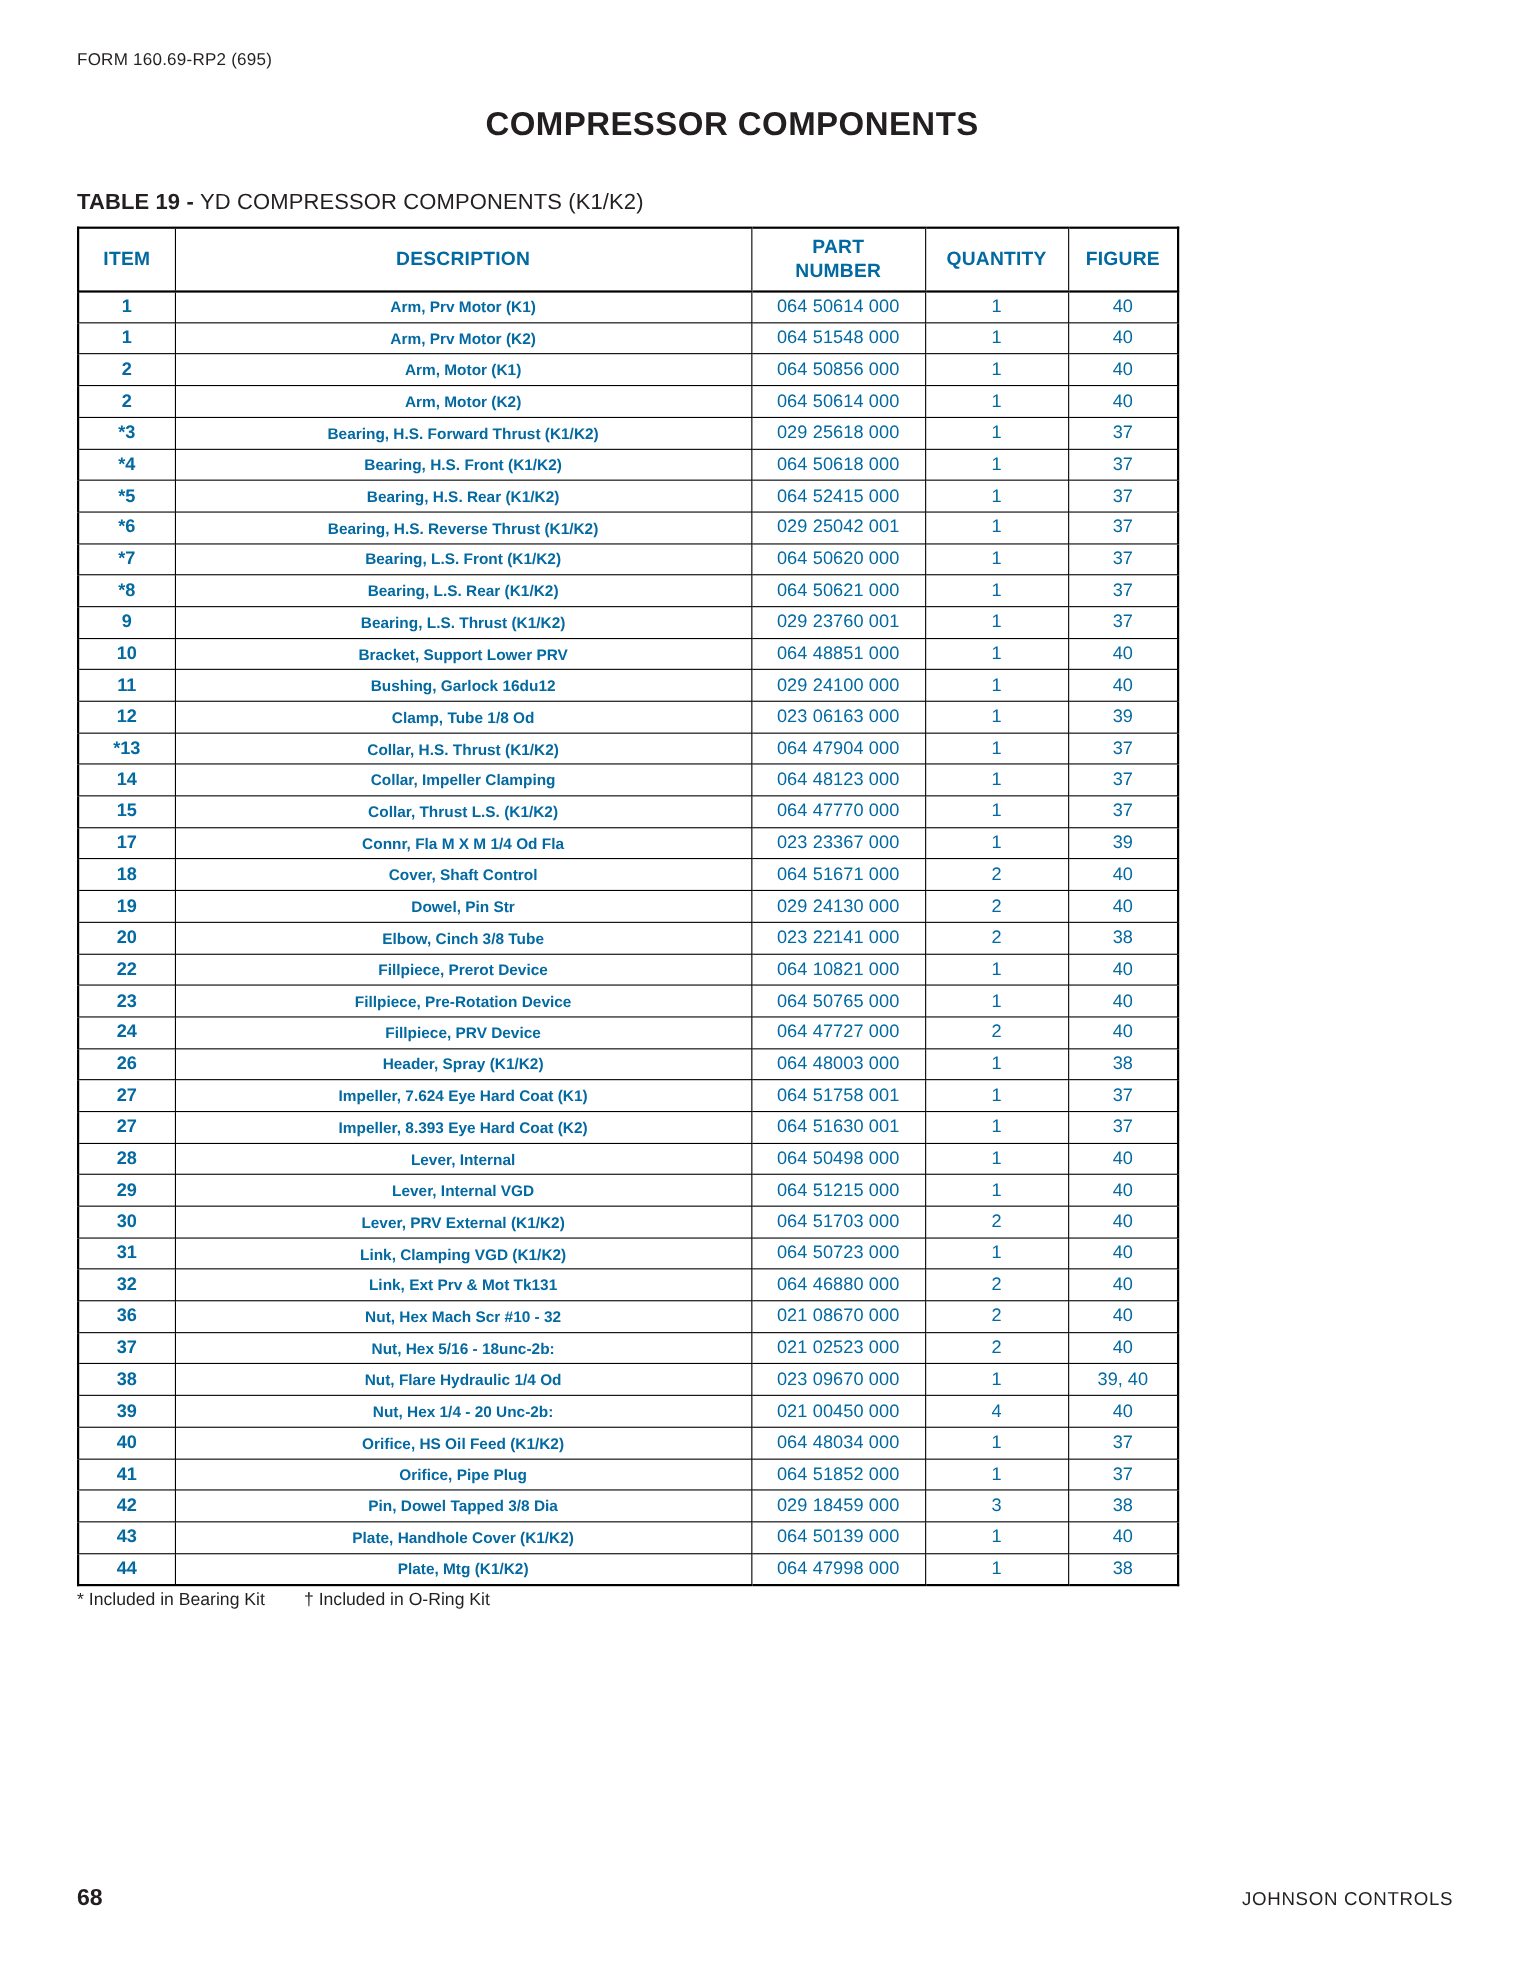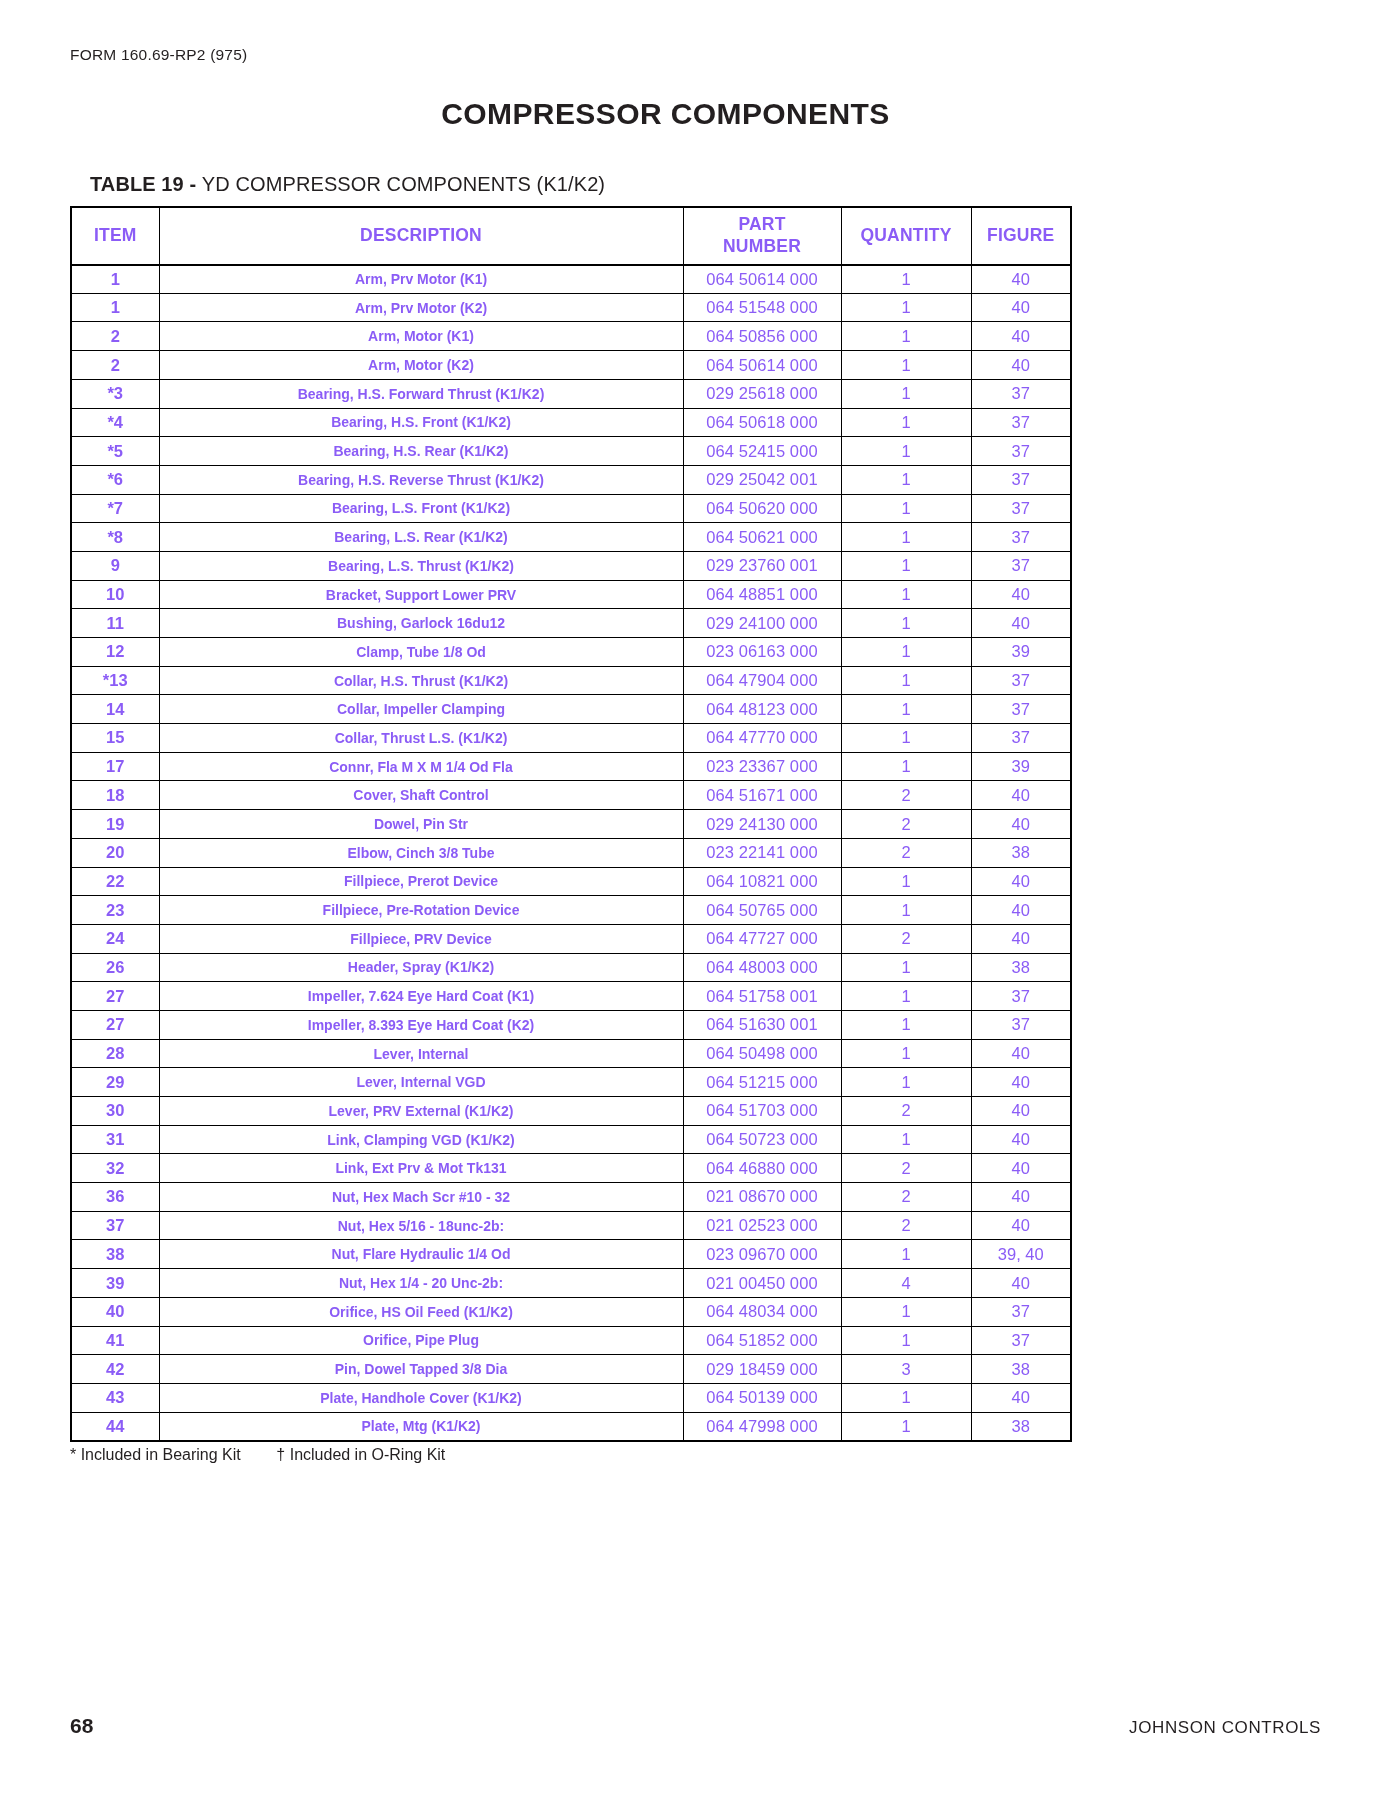--- a/index.html
+++ b/index.html
@@ -42,30 +42,30 @@
     padding-right: 60px;
   }
 
   
   .table-caption {
     font-size: 20px;
     color: #231f20;
     margin: 42px 0 10px 0;
     letter-spacing: 0.1px;
   }
-  .table-caption .cap-strong { font-weight: bold; margin-left: 20px; }
+  .table-caption .cap-strong { font-weight: bold; }
   .table-caption .cap-rest { font-weight: normal; }
 
   
   table.parts {
     border-collapse: collapse;
     width: 1000px;
     table-layout: fixed;
     font-size: 16.5px;
-    color: #8b5cf6;
+    color: #0369a1;
   }
   table.parts col.c-item   { width: 88px; }
   table.parts col.c-desc   { width: 524px; }
   table.parts col.c-part   { width: 158px; }
   table.parts col.c-qty    { width: 130px; }
   table.parts col.c-fig    { width: 100px; }
 
   table.parts th,
   table.parts td {
     border: 1px solid #000000;
@@ -142,21 +142,21 @@
     font-size: 17px;
     color: #231f20;
     letter-spacing: 0.6px;
   }
 </style>
 </head>
 <body>
 
 <div class="page">
 
-  <div class="form-code">FORM 160.69-RP2 (975)</div>
+  <div class="form-code">FORM 160.69-RP2 (695)</div>
 
   <h1 class="doc-title">COMPRESSOR COMPONENTS</h1>
 
   <div class="table-caption">
     <span class="cap-strong">TABLE 19 - </span><span class="cap-rest">YD COMPRESSOR COMPONENTS (K1/K2)</span>
   </div>
 
   <table class="parts">
     <colgroup>
       <col class="c-item">

